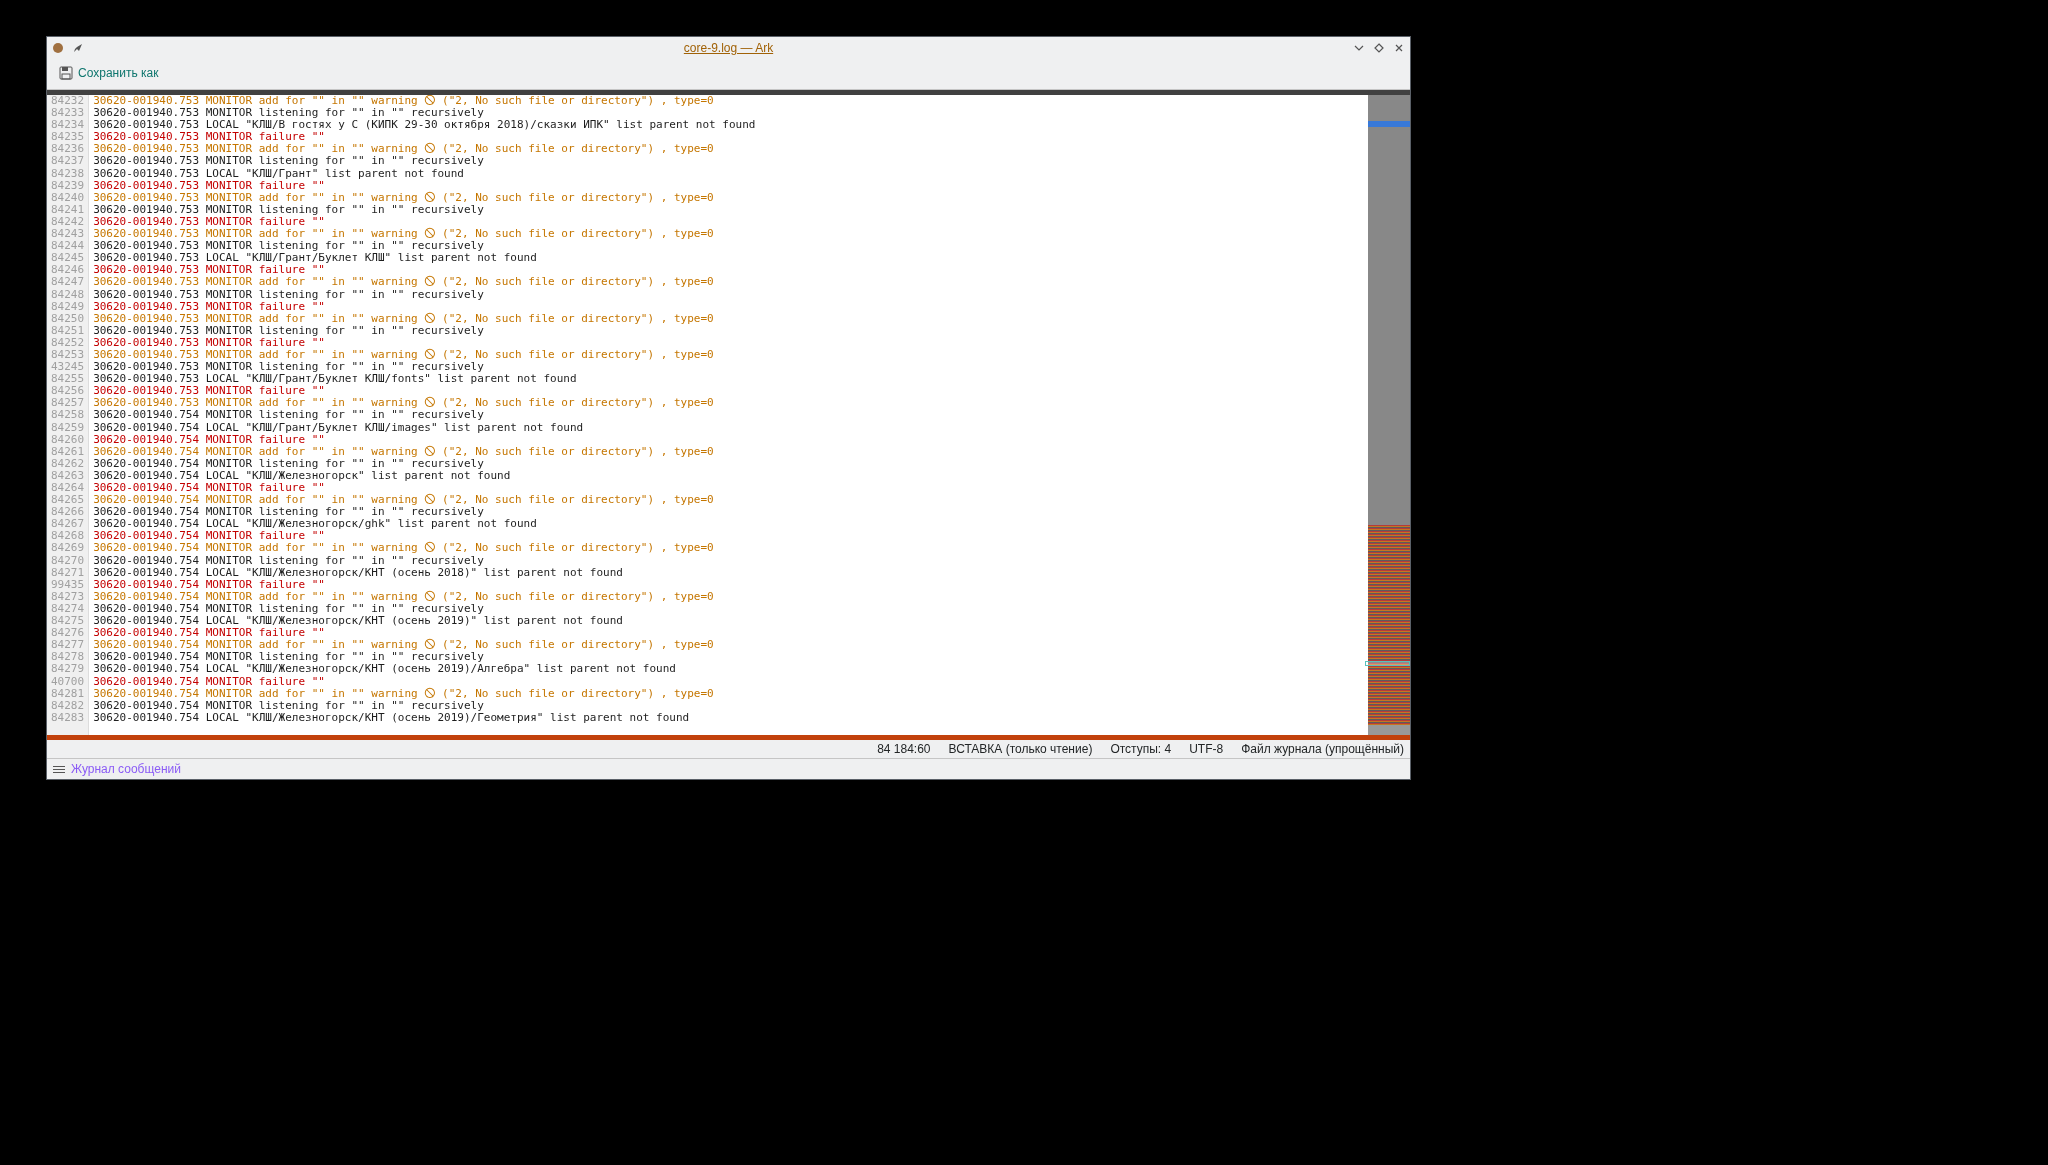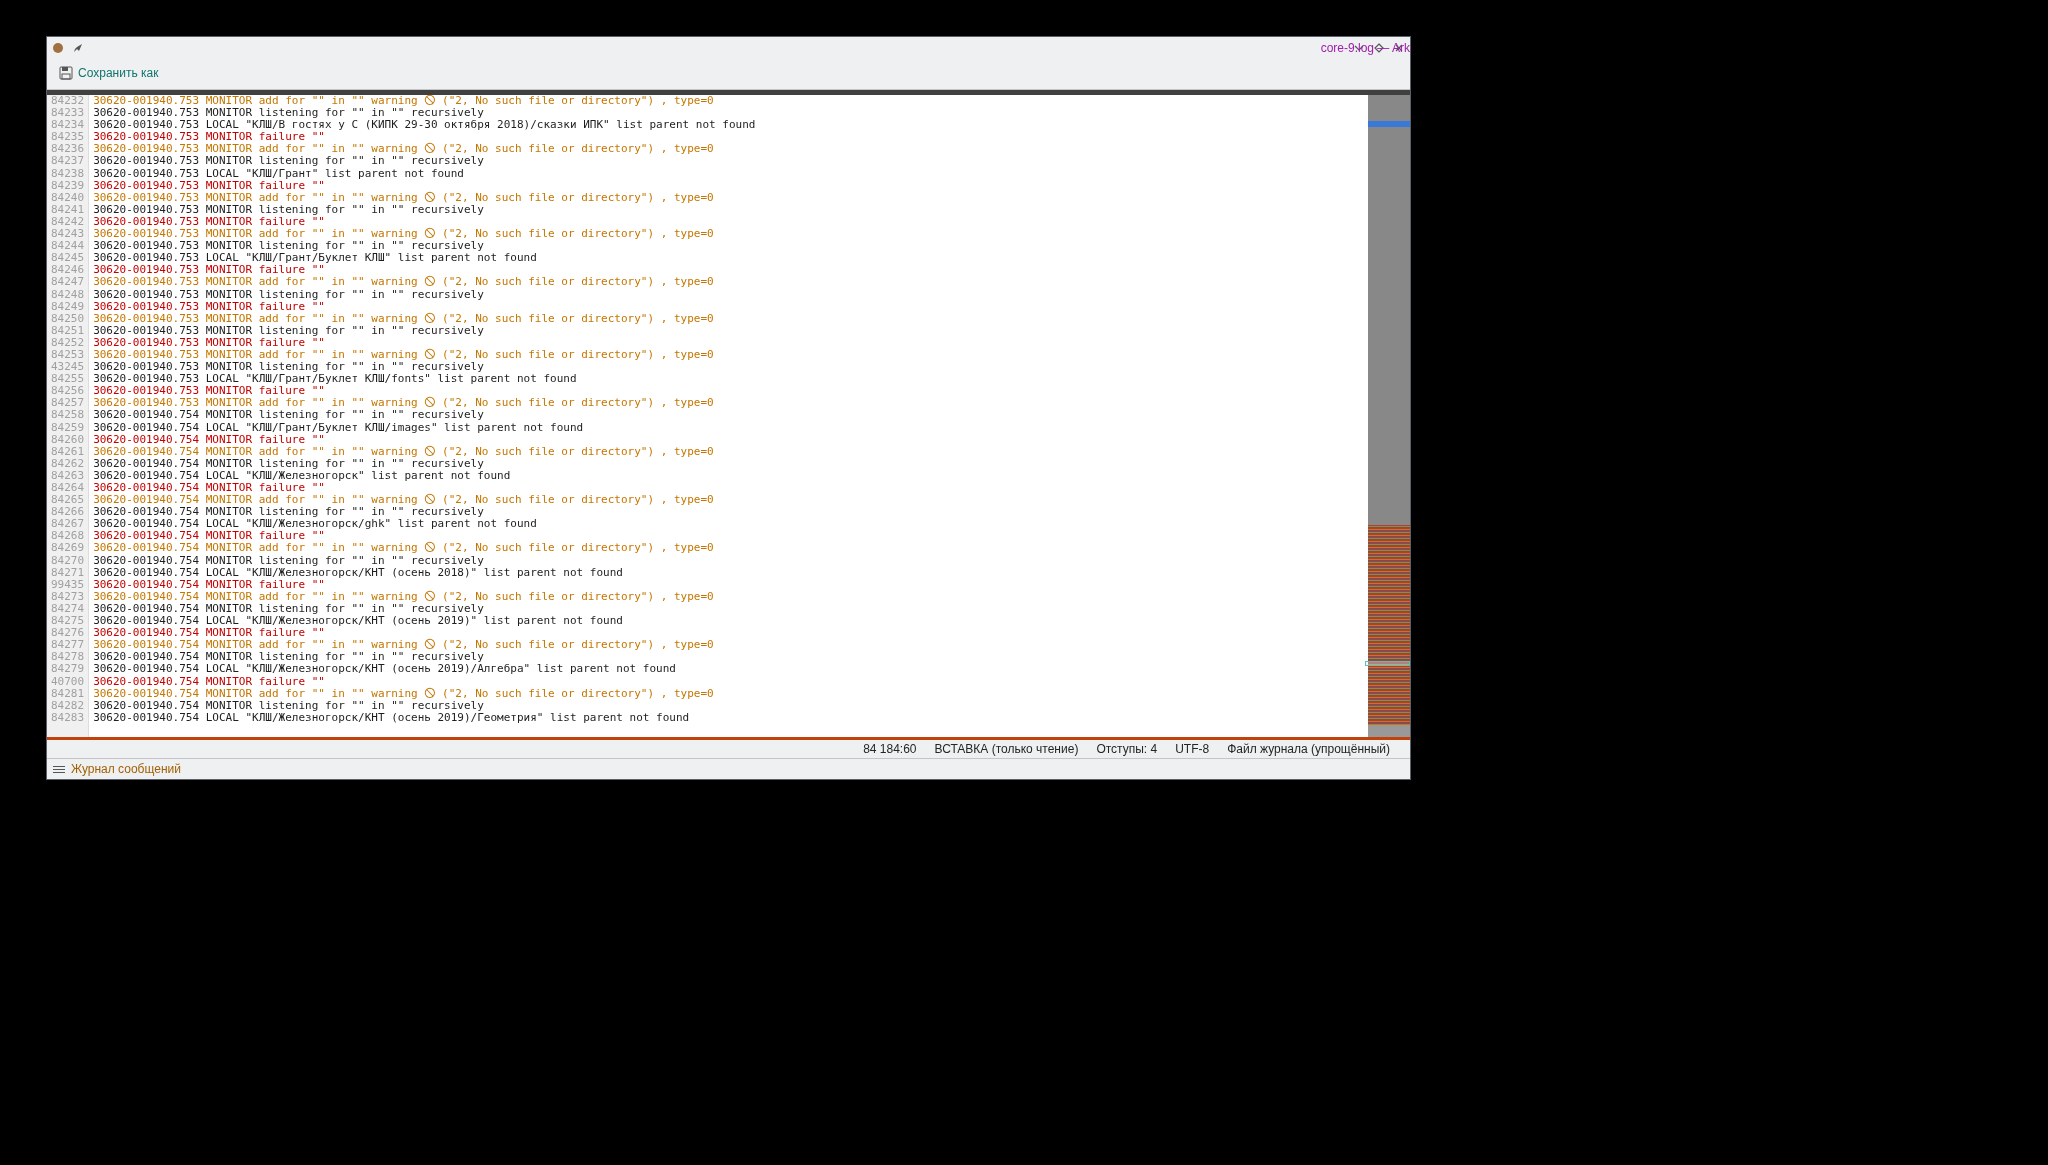--- a/index.html
+++ b/index.html
@@ -26,23 +26,24 @@
   display: flex;
   align-items: center;
   padding: 0 4px;
   font-size: 12px;
   position: relative;
 }
 .titlebar-left { display: flex; gap: 6px; align-items: center; }
 .titlebar-title {
   position: absolute;
   left: 0; right: 0;
-  text-align: right;
+  text-align: center;
   pointer-events: none;
-  color: #a21caf;
+  color: #a16207;
+  text-decoration: underline;
 }
 .titlebar-right { margin-left: auto; display: flex; gap: 6px; align-items: center; }
 .titlebar-icon {
   width: 14px; height: 14px;
   display: flex; align-items: center; justify-content: center;
   cursor: pointer;
 }
 .menubar {
   display: flex;
   gap: 2px;
@@ -117,34 +118,34 @@
 .minimap .viewport {
   position: absolute;
   left: -3px; right: 0;
   height: 5px;
   border: 1px solid #59c1bd;
   background: rgba(255,255,255,0.3);
 }
 .statusbar {
   display: flex;
   align-items: center;
-  padding: 2px 20px;
+  padding: 2px 6px;
   font-size: 12px;
   gap: 18px;
   color: #232627;
-  border-top: 3px solid #c2410c;
+  border-top: 5px solid #c2410c;
 }
 .statusbar .spacer { flex: 1; }
 .bottombar {
   display: flex;
   align-items: center;
   padding: 3px 6px;
   font-size: 12px;
   gap: 6px;
-  color: #a16207;
+  color: #8b5cf6;
   border-top: 1px solid #c5c5c5;
 }
 .hamburger {
   display: inline-flex;
   flex-direction: column;
   gap: 2px;
   width: 12px;
 }
 .hamburger span {
   height: 1px;

